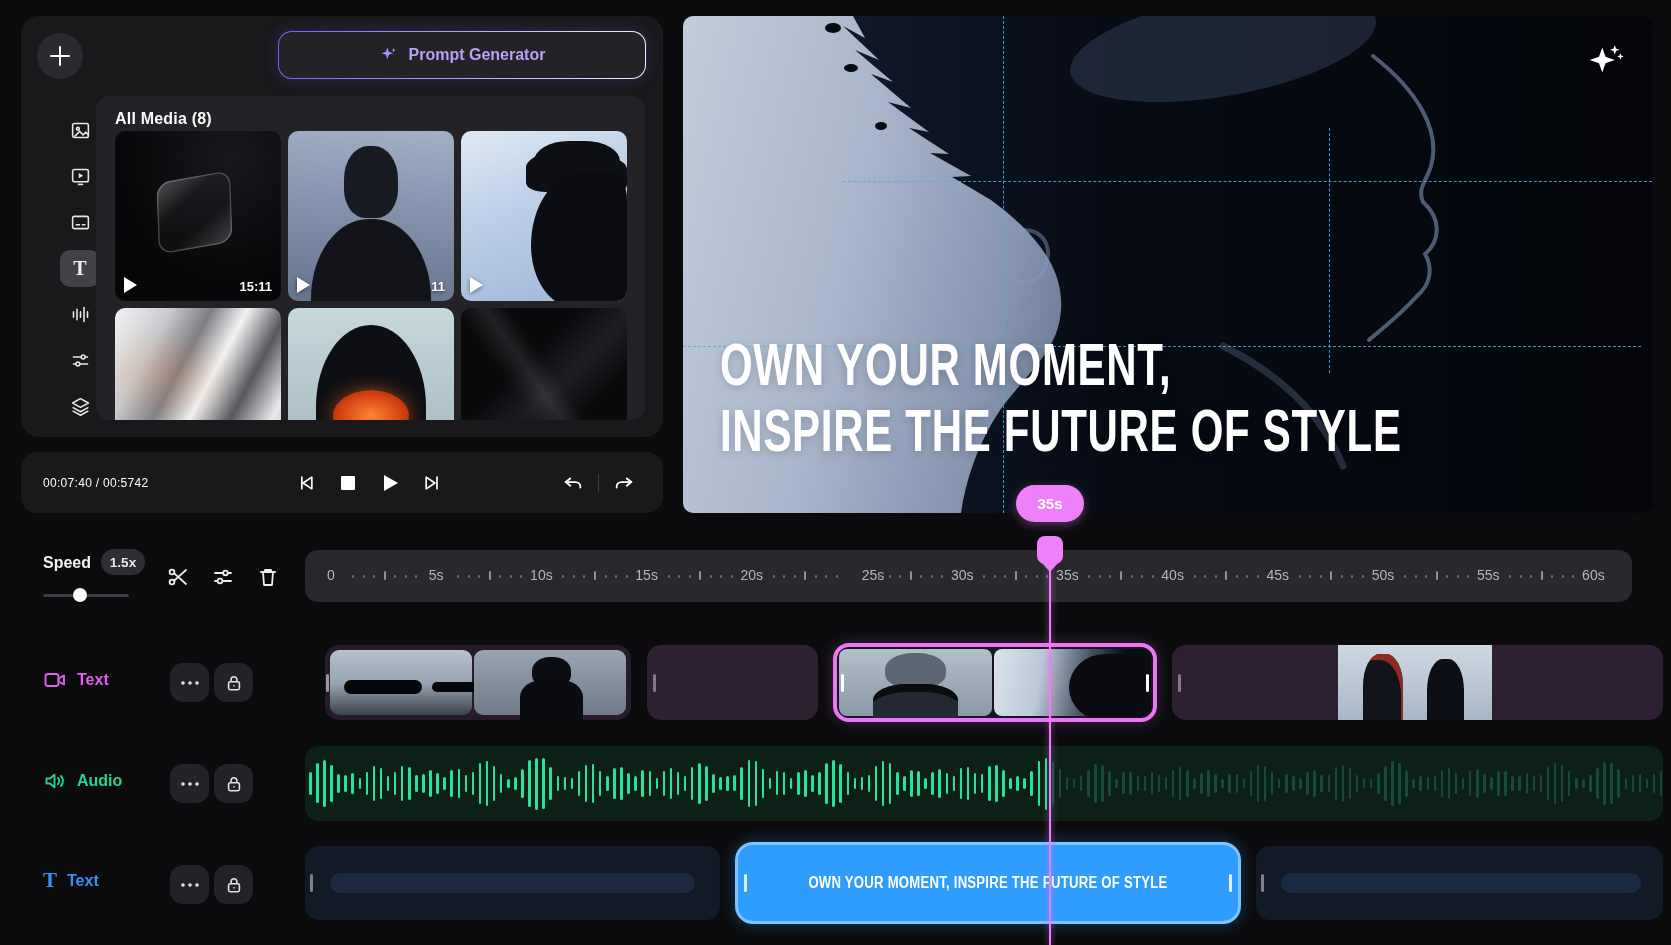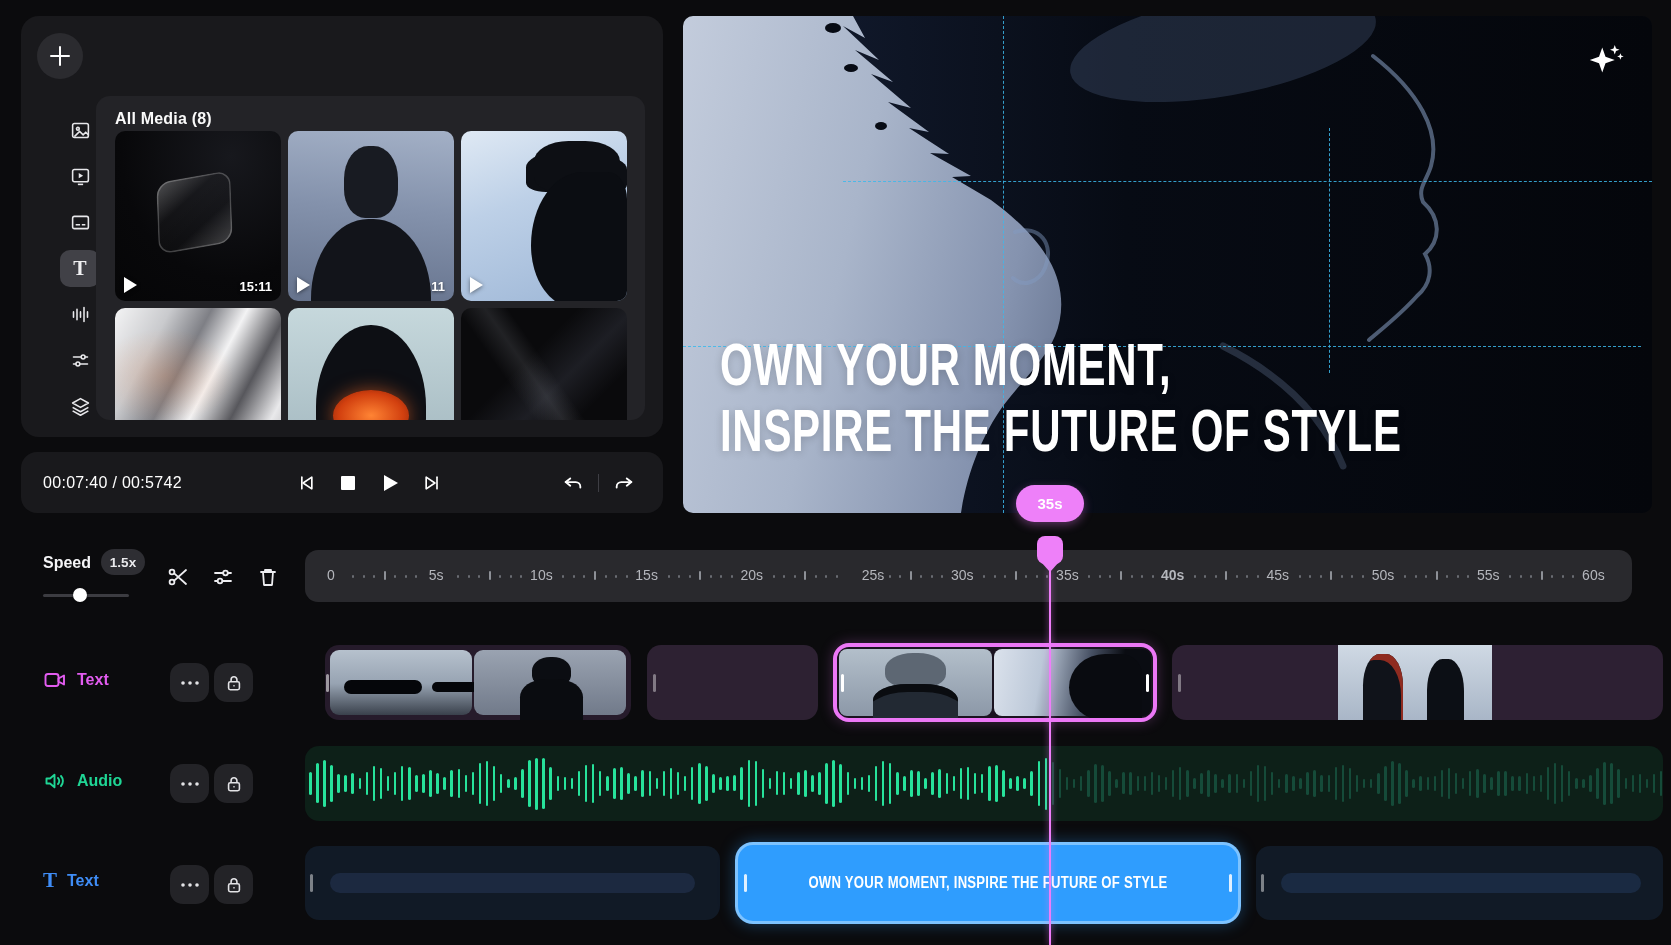--- a/index.html
+++ b/index.html
@@ -34,21 +34,21 @@
   .t4 { background:linear-gradient(118deg,#f4f4f5 0%,#c9cacd 22%,#7e7f85 38%,#f3f3f4 52%,#57575c 68%,#e9e9eb 84%,#9a9a9f 100%); }
   .t4::after { content:""; position:absolute; inset:0; background:radial-gradient(60% 40% at 30% 40%, rgba(255,120,40,.18), transparent 70%); }
   .t5 { background:linear-gradient(180deg,#c6d8dc 0%,#9fb4bc 100%); }
   .t5::before { content:""; position:absolute; left:17%; top:10%; width:66%; height:96%; background:#0d0f14; border-radius:50% 50% 44% 44%; }
   .t5::after { content:""; position:absolute; left:27%; top:48%; width:46%; height:30%; background:radial-gradient(ellipse at 50% 50%, #ff8434 0%, #d2400f 60%, #7a1e07 100%); border-radius:50%; box-shadow:0 0 18px rgba(255,110,40,.55); }
   .t6 { background:linear-gradient(135deg,#0a0a0c 35%,#1d1e24 52%,#0a0a0c 68%); }
   .t6::after { content:""; position:absolute; inset:0; background:linear-gradient(55deg, transparent 40%, rgba(200,205,215,.12) 50%, transparent 58%); }
 
   
   .playbar { position:absolute; left:21px; top:452px; width:642px; height:61px; background:#19191c; border-radius:16px; display:flex; align-items:center; }
-  .timecode { position:absolute; left:22px; font-size:16px; color:#fefefe; letter-spacing:.3px; }
+  .timecode { position:absolute; left:22px; font-size:12px; color:#fefefe; letter-spacing:.3px; }
   .transport { position:absolute; left:272px; display:flex; align-items:center; gap:16px; }
   .tbtn { background:none; border:none; color:#fff; cursor:pointer; width:26px; height:26px; display:flex; align-items:center; justify-content:center; }
   .histbtns { position:absolute; right:26px; display:flex; align-items:center; gap:12px; }
   .hist-div { width:1px; height:18px; background:#3e3e44; }
 
   
   .preview { position:absolute; left:683px; top:16px; width:969px; height:497px; border-radius:10px; overflow:hidden; background:linear-gradient(103deg,#c3ccdc 0%,#a9b5ca 20%,#8593af 36%,#4d5a75 52%,#171e2e 68%,#070a11 82%,#05070c 100%); }
   .guide { position:absolute; opacity:.85; }
   .gv { border-left:1.5px dashed #3cb9ec; width:0; }
   .gh { border-top:1.5px dashed #3cb9ec; height:0; }
@@ -117,20 +117,27 @@
 </head>
 <body>
 
 <div id="app">
 
   <section class="library">
     <button class="plus-btn">
       <svg width="22" height="22" viewBox="0 0 22 22">
           <path d="M11 2v18M2 11h18" stroke="#fff" stroke-width="2" stroke-linecap="round"></path>
         </svg>
+    </button>
+    <button class="prompt-btn">
+      <svg width="20" height="20" viewBox="0 0 24 24" fill="#a78bfa">
+          <path d="M10 3l1.8 5.2L17 10l-5.2 1.8L10 17l-1.8-5.2L3 10l5.2-1.8z"></path>
+          <path d="M17.5 3.5l.7 2 2 .7-2 .7-.7 2-.7-2-2-.7 2-.7z"></path>
+        </svg>
+      <span>Prompt Generator</span>
     </button>
 
     <div class="rail">
       <button class="rail-btn">
         <svg width="21" height="21" viewBox="0 0 24 24" fill="none" stroke="#e7e7ea" stroke-width="1.8">
             <rect x="3" y="4" width="18" height="16" rx="2"></rect>
             <circle cx="9" cy="10" r="1.6"></circle>
             <path d="M5 19l6-6 4 4 3-3 3 3"></path>
           </svg>
       </button>
@@ -358,21 +365,21 @@
       <span class="mk" style="left: 730.84px; top: 25px; height: 3px;"></span>
       <span class="mk" style="left: 741.36px; top: 25px; height: 3px;"></span>
       <span class="lab" style="left: 762.4px;">35s</span>
       <span class="mk" style="left: 783.44px; top: 25px; height: 3px;"></span>
       <span class="mk" style="left: 793.96px; top: 25px; height: 3px;"></span>
       <span class="mk" style="left: 804.48px; top: 25px; height: 3px;"></span>
       <span class="mk" style="left: 815px; top: 21px; height: 9px; background: rgb(141, 144, 151);"></span>
       <span class="mk" style="left: 825.52px; top: 25px; height: 3px;"></span>
       <span class="mk" style="left: 836.04px; top: 25px; height: 3px;"></span>
       <span class="mk" style="left: 846.56px; top: 25px; height: 3px;"></span>
-      <span class="lab" style="left: 867.6px; font-weight: bold;">40s</span>
+      <span class="lab" style="left: 867.6px;">40s</span>
       <span class="mk" style="left: 888.64px; top: 25px; height: 3px;"></span>
       <span class="mk" style="left: 899.16px; top: 25px; height: 3px;"></span>
       <span class="mk" style="left: 909.68px; top: 25px; height: 3px;"></span>
       <span class="mk" style="left: 920.2px; top: 21px; height: 9px; background: rgb(141, 144, 151);"></span>
       <span class="mk" style="left: 930.72px; top: 25px; height: 3px;"></span>
       <span class="mk" style="left: 941.24px; top: 25px; height: 3px;"></span>
       <span class="mk" style="left: 951.76px; top: 25px; height: 3px;"></span>
       <span class="lab" style="left: 972.8px;">45s</span>
       <span class="mk" style="left: 993.84px; top: 25px; height: 3px;"></span>
       <span class="mk" style="left: 1004.36px; top: 25px; height: 3px;"></span>

